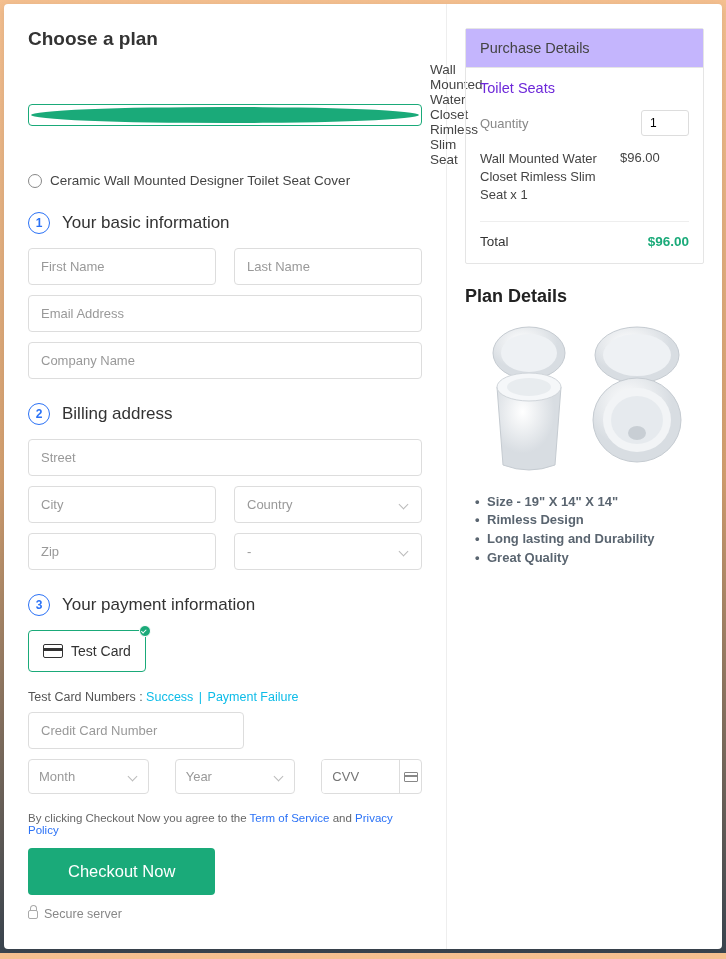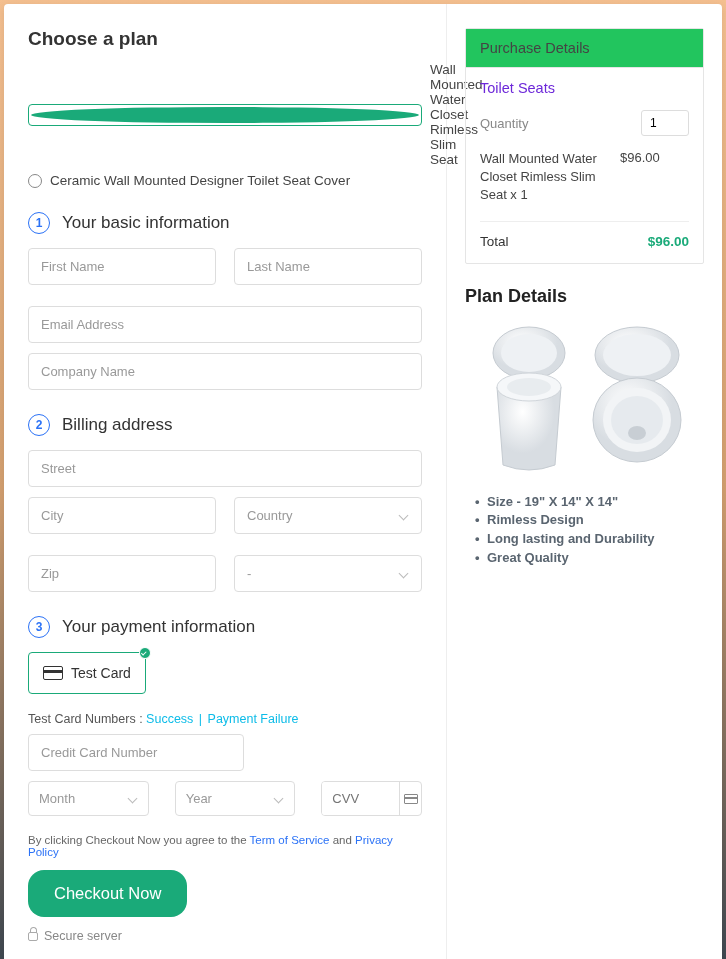--- a/index.html
+++ b/index.html
@@ -88,21 +88,21 @@
     flex-shrink: 0;
   }
   .section-head h3 {
     font-size: 17px;
     font-weight: 500;
     color: #333;
   }
   .row2 {
     display: flex;
     gap: 18px;
-    margin-bottom: 21px;
+    margin-bottom: 10px;
   }
   .row2 > * { flex: 1; }
   input.fld, .sel {
     width: 100%;
     border: 1px solid #ddd;
     border-radius: 4px;
     padding: 10px 12px;
     font-size: 13px;
     color: #333;
     background: #fff;
@@ -214,22 +214,22 @@
   .agree {
     font-size: 11.5px;
     color: #666;
     margin-bottom: 12px;
   }
   .agree a { color: #2b72f6; text-decoration: none; margin-top: 28px; }
   .checkout-btn {
     background: #1aaa79;
     color: #fff;
     border: none;
-    border-radius: 16px;
-    padding: 14px 26px;
+    border-radius: 4px;
+    padding: 14px 40px;
     font-size: 16.5px;
     font-weight: 500;
     cursor: pointer;
   }
   .secure {
     display: flex; align-items: center; gap: 6px;
     font-size: 12.5px; color: #888;
     margin-top: 12px;
   }
   .lock {
@@ -246,21 +246,21 @@
     border-bottom: none;
     border-radius: 5px 5px 0 0;
   }
   
   .pd-box {
     border: 1px solid #e5e5e5;
     border-radius: 2px;
     margin-bottom: 22px;
   }
   .pd-head {
-    background: #22c55e;
+    background: #c4b5fd;
     padding: 11px 14px;
     font-size: 14.5px;
     color: #444;
     border-bottom: 1px solid #e5e5e5;
   }
   .pd-body { padding: 12px 14px 14px 14px; }
   .pd-body h4 {
     font-size: 14.5px;
     font-weight: 400;
     color: #6d28d9;

